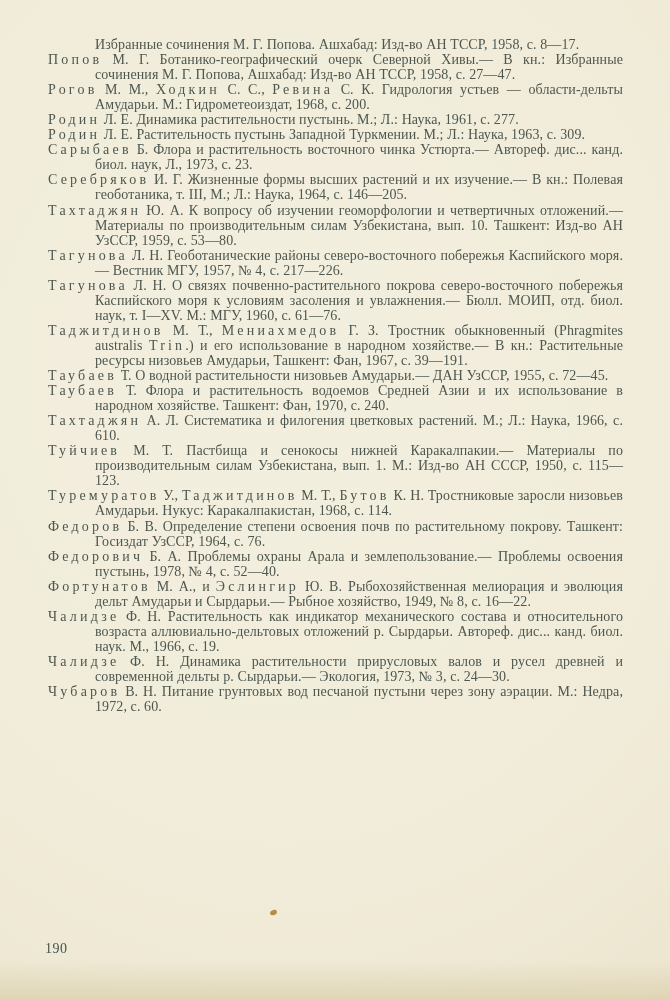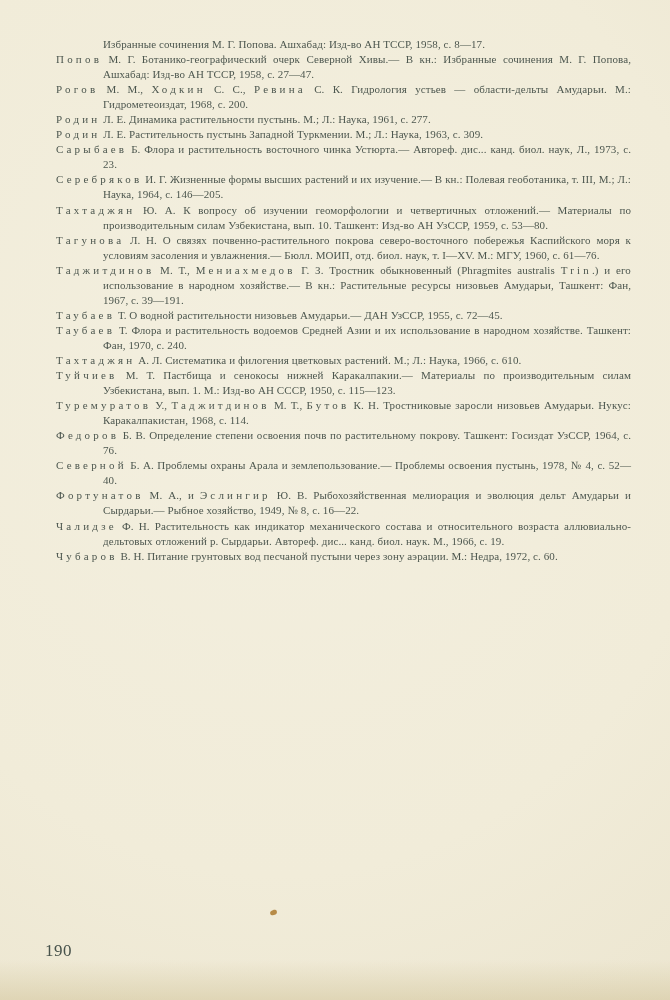--- a/index.html
+++ b/index.html
@@ -14,41 +14,40 @@
     overflow:hidden;
     background:
       linear-gradient(to bottom, rgba(222,210,170,0.0) 96%, rgba(205,190,145,0.45) 100%),
       radial-gradient(ellipse 120% 90% at 42% 38%, #f3efdf 0%, #f1ecd9 55%, #eae3cc 100%);
     color:#4d574f;
   }
   .text-block {
     position:absolute;
     left:48px; top:37px;
     width:575px;
-    font-size:11px;
+    font-size:14px;
     line-height:15.05px;
     text-align:justify;
     letter-spacing:0.1px;
-    margin-left:8px;
   }
   p.entry {
     margin:0;
     padding-left:47px;
     text-indent:-47px;
   }
   p.entry.continuation {
     text-indent:0;
   }
   .spaced {
     letter-spacing:3.2px;
   }
   .page-number {
     position:absolute;
     left:45px; top:941px;
-    font-size:17px;
+    font-size:14px;
     letter-spacing:0.5px;
     color:#47524b;
   }
   .paper-speck {
     position:absolute;
     left:270px; top:910px;
     width:7px; height:5px;
     background:#ad7a2e;
     border-radius:60% 40% 55% 45%;
     opacity:0.85;
@@ -61,28 +60,30 @@
 <div class="page">
   <div class="text-block">
       <p class="entry continuation"><span class="plain">Избранные сочинения М. Г. Попова. Ашхабад: Изд-во АН ТССР, 1958, с. 8—17.</span></p>
       <p class="entry"><span class="spaced">Попов</span><span class="plain"> М. Г. Ботанико-географический очерк Северной Хивы.— В кн.: Избранные сочинения М. Г. Попова, Ашхабад: Изд-во АН ТССР, 1958, с. 27—47.</span></p>
       <p class="entry"><span class="spaced">Рогов</span><span class="plain"> М. М., </span><span class="spaced">Ходкин</span><span class="plain"> С. С., </span><span class="spaced">Ревина</span><span class="plain"> С. К. Гидрология устьев — области-дельты Амударьи. М.: Гидрометеоиздат, 1968, с. 200.</span></p>
       <p class="entry"><span class="spaced">Родин</span><span class="plain"> Л. Е. Динамика растительности пустынь. М.; Л.: Наука, 1961, с. 277.</span></p>
       <p class="entry"><span class="spaced">Родин</span><span class="plain"> Л. Е. Растительность пустынь Западной Туркмении. М.; Л.: Наука, 1963, с. 309.</span></p>
       <p class="entry"><span class="spaced">Сарыбаев</span><span class="plain"> Б. Флора и растительность восточного чинка Устюрта.— Автореф. дис... канд. биол. наук, Л., 1973, с. 23.</span></p>
       <p class="entry"><span class="spaced">Серебряков</span><span class="plain"> И. Г. Жизненные формы высших растений и их изучение.— В кн.: Полевая геоботаника, т. III, М.; Л.: Наука, 1964, с. 146—205.</span></p>
       <p class="entry"><span class="spaced">Тахтаджян</span><span class="plain"> Ю. А. К вопросу об изучении геоморфологии и четвертичных отложений.— Материалы по производительным силам Узбекистана, вып. 10. Ташкент: Изд-во АН УзССР, 1959, с. 53—80.</span></p>
+      <p class="entry"><span class="spaced">Тагунова</span><span class="plain"> Л. Н. Геоботанические районы северо-восточного побережья Каспийского моря.— Вестник МГУ, 1957, № 4, с. 217—226.</span></p>
       <p class="entry"><span class="spaced">Тагунова</span><span class="plain"> Л. Н. О связях почвенно-растительного покрова северо-восточного побережья Каспийского моря к условиям засоления и увлажнения.— Бюлл. МОИП, отд. биол. наук, т. I—XV. М.: МГУ, 1960, с. 61—76.</span></p>
       <p class="entry"><span class="spaced">Таджитдинов</span><span class="plain"> М. Т., </span><span class="spaced">Мениахмедов</span><span class="plain"> Г. З. Тростник обыкновенный (Phragmites australis </span><span class="spaced">Trin</span><span class="plain">.) и его использование в народном хозяйстве.— В кн.: Растительные ресурсы низовьев Амударьи, Ташкент: Фан, 1967, с. 39—191.</span></p>
       <p class="entry"><span class="spaced">Таубаев</span><span class="plain"> Т. О водной растительности низовьев Амударьи.— ДАН УзССР, 1955, с. 72—45.</span></p>
       <p class="entry"><span class="spaced">Таубаев</span><span class="plain"> Т. Флора и растительность водоемов Средней Азии и их использование в народном хозяйстве. Ташкент: Фан, 1970, с. 240.</span></p>
       <p class="entry"><span class="spaced">Тахтаджян</span><span class="plain"> А. Л. Систематика и филогения цветковых растений. М.; Л.: Наука, 1966, с. 610.</span></p>
       <p class="entry"><span class="spaced">Туйчиев</span><span class="plain"> М. Т. Пастбища и сенокосы нижней Каракалпакии.— Материалы по производительным силам Узбекистана, вып. 1. М.: Изд-во АН СССР, 1950, с. 115—123.</span></p>
       <p class="entry"><span class="spaced">Туремуратов</span><span class="plain"> У., </span><span class="spaced">Таджитдинов</span><span class="plain"> М. Т., </span><span class="spaced">Бутов</span><span class="plain"> К. Н. Тростниковые заросли низовьев Амударьи. Нукус: Каракалпакистан, 1968, с. 114.</span></p>
       <p class="entry"><span class="spaced">Федоров</span><span class="plain"> Б. В. Определение степени освоения почв по растительному покрову. Ташкент: Госиздат УзССР, 1964, с. 76.</span></p>
-      <p class="entry"><span class="spaced">Северной</span><span class="plain"> Б. А. Проблемы охраны Арала и землепользование.— Проблемы освоения пустынь, 1978, № 4, с. 52—40.</span></p>
+      <p class="entry"><span class="spaced">Федорович</span><span class="plain"> Б. А. Проблемы охраны Арала и землепользование.— Проблемы освоения пустынь, 1978, № 4, с. 52—40.</span></p>
       <p class="entry"><span class="spaced">Фортунатов</span><span class="plain"> М. А., и </span><span class="spaced">Эслингир</span><span class="plain"> Ю. В. Рыбохозяйственная мелиорация и эволюция дельт Амударьи и Сырдарьи.— Рыбное хозяйство, 1949, № 8, с. 16—22.</span></p>
       <p class="entry"><span class="spaced">Чалидзе</span><span class="plain"> Ф. Н. Растительность как индикатор механического состава и относительного возраста аллювиально-дельтовых отложений р. Сырдарьи. Автореф. дис... канд. биол. наук. М., 1966, с. 19.</span></p>
+      <p class="entry"><span class="spaced">Чалидзе</span><span class="plain"> Ф. Н. Динамика растительности прирусловых валов и русел древней и современной дельты р. Сырдарьи.— Экология, 1973, № 3, с. 24—30.</span></p>
       <p class="entry"><span class="spaced">Чубаров</span><span class="plain"> В. Н. Питание грунтовых вод песчаной пустыни через зону аэрации. М.: Недра, 1972, с. 60.</span></p>
     </div>
   <div class="paper-speck"></div>
   <div class="page-number">190</div>
 </div>
 
 </body></html>

